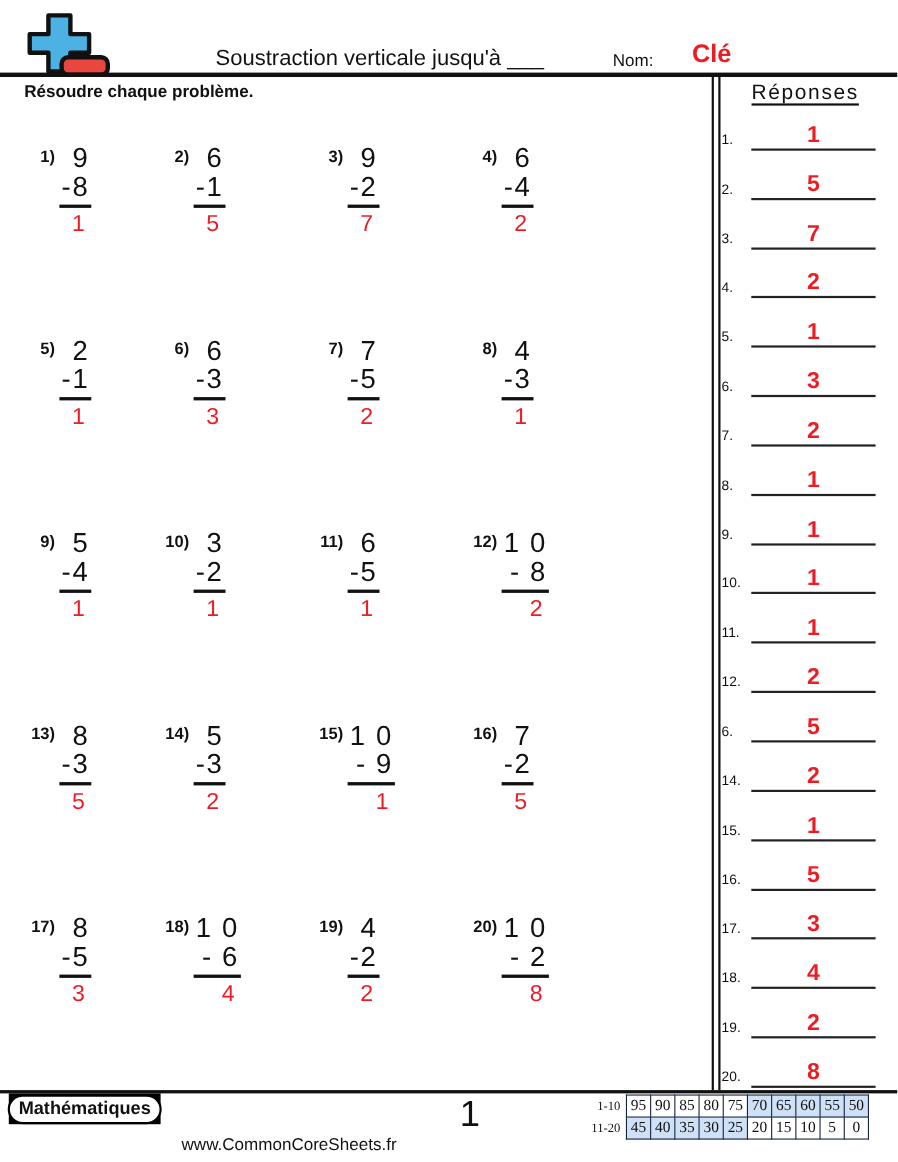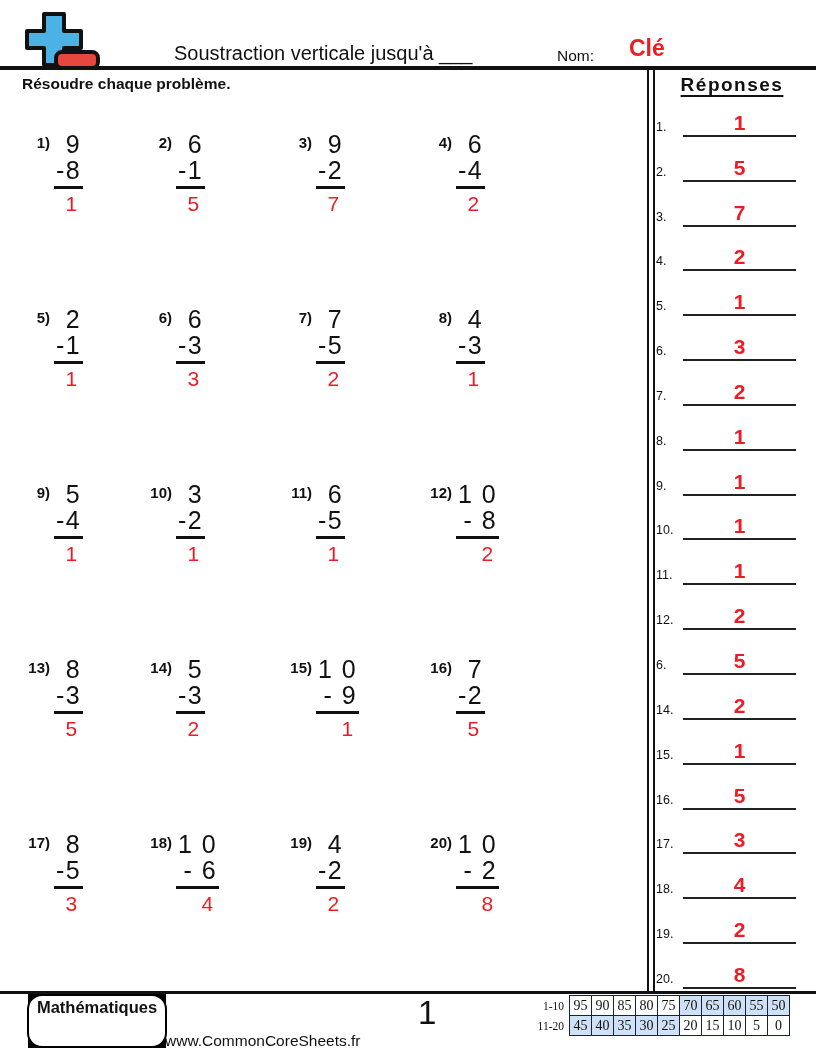--- a/index.html
+++ b/index.html
@@ -2,48 +2,48 @@
 <html style="--red: #ED1C24; --shade: #CFE1F6;"><head>
 <meta charset="utf-8">
 <style>
   html,body{margin:0;padding:0;background:#fff;}
   .page{
     position:relative;width:816px;height:1056px;background:#fff;overflow:hidden;
     font-family:"Liberation Sans",sans-serif;color:#111;
   }
   
   .logo{position:absolute;left:14px;top:10px;}
-  .title{position:absolute;left:174px;top:42px;font-size:20px;white-space:nowrap;}
+  .title{position:absolute;left:196px;top:42px;font-size:20px;white-space:nowrap;}
   .name-label{position:absolute;left:557px;top:47px;font-size:15.5px;}
   .name-value{position:absolute;left:617px;top:35px;font-size:23px;font-weight:bold;color:var(--red);margin-left:12px;}
   .top-rule{position:absolute;left:0;top:66px;width:816px;height:4px;background:#111;}
   .instruction{position:absolute;left:22px;top:75px;font-size:15.5px;font-weight:bold;}
   
   .problems-grid{
     position:absolute;left:16px;top:131px;display:grid;
     grid-template-columns:122px 140px 140px 160px;grid-auto-rows:175px;
   }
   .p-cell{display:flex;align-items:flex-start;}
   .p-num{width:34px;text-align:right;font-weight:bold;font-size:15px;padding-top:3px;white-space:nowrap;}
   .p-stack{display:inline-block;margin-left:4px;vertical-align:top;}
   .p-top,.p-bottom{display:block;font-size:25px;line-height:26px;text-align:right;white-space:pre;letter-spacing:1.5px;padding:0 2px;}
   .p-line{display:block;border-top:3.5px solid #111;margin-top:3px;}
   .p-ans{display:block;color:var(--red);font-size:21px;line-height:23px;text-align:right;padding-right:5px;margin-top:3px;letter-spacing:1px;}
   
   .divider{position:absolute;left:647px;top:70px;height:921px;width:4px;background:#fff;border-left:2px solid #111;border-right:2px solid #111;}
   .answers-title-wrap{position:absolute;left:656px;top:74px;width:152px;text-align:center;}
-  .answers-title{font-size:19px;font-weight:bold;letter-spacing:1.5px;text-decoration:underline;text-underline-offset:4px;text-decoration-thickness:2px;text-align:center;}
+  .answers-title{font-size:19px;font-weight:normal;letter-spacing:1.5px;text-decoration:underline;text-underline-offset:4px;text-decoration-thickness:2px;text-align:center;}
   .answers-list{position:absolute;left:656px;top:92px;width:140px;}
   .a-row{height:44.85px;display:flex;align-items:flex-end;}
   .a-num{min-width:27px;font-size:12.5px;line-height:17px;padding-bottom:1px;}
   .a-line{flex:1;border-bottom:2px solid #222;text-align:center;}
   .a-val{color:var(--red);font-size:21px;line-height:24px;font-weight:bold;}
   
   .footer-rule{position:absolute;left:0;top:991px;width:816px;height:3px;background:#111;}
-  .badge{position:absolute;left:28px;top:994px;width:138px;height:54px;background:#000;display:flex;justify-content:center;}
+  .badge{position:absolute;left:8px;top:994px;width:138px;height:28px;background:#000;display:flex;align-items:center;justify-content:center;}
   .badge-pill{background:#fff;border:2.5px solid #000;border-radius:15px;padding:2px 8px;font-size:16.5px;font-weight:bold;white-space:nowrap;}
   .website{position:absolute;left:165px;top:1008px;font-size:15.5px;margin-top:24px;}
   .pageno{position:absolute;left:418px;top:994px;font-size:33px;}
   .score-table{position:absolute;left:528px;top:995px;border-collapse:collapse;}
   .score-table td{padding:0;font-family:Liberation Serif, serif;}
   .score-label{font-size:11.5px;text-align:right;padding-right:5px !important;border:none;width:36px;}
   .score-cell{width:21px;height:19px;border:1.8px solid #16233f;font-size:14px;text-align:center;background:#fff;}
   .score-cell.shaded{background:var(--shade);margin-top:28px;}
 </style>
 </head>

